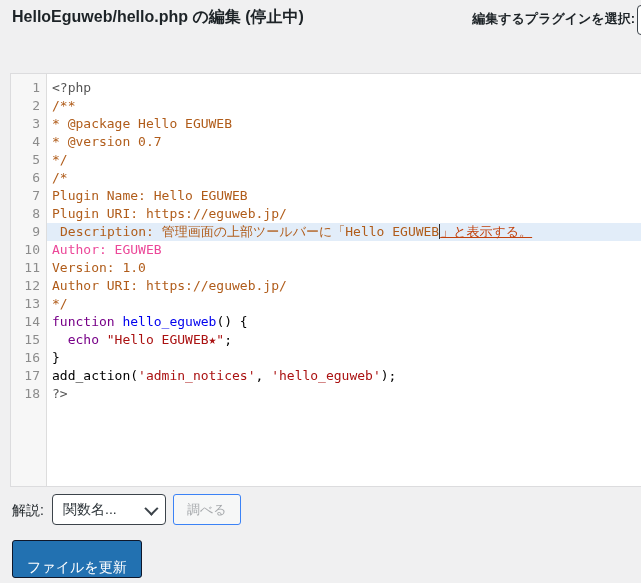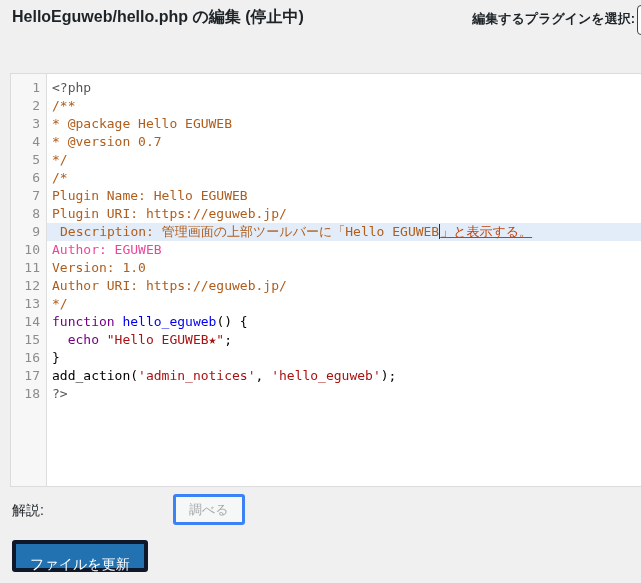--- a/index.html
+++ b/index.html
@@ -29,23 +29,23 @@
   
   .doc-label{position:absolute;left:12px;top:502px;font-size:14px;color:#1d2327;}
   .doc-select{position:absolute;left:52px;top:494px;width:114px;height:31px;box-sizing:border-box;
           background:#fff;border:1px solid #3c434a;border-radius:4px;display:flex;align-items:center;
           padding:0 10px;font-size:14px;color:#2c3338;cursor:pointer;}
   .doc-select .value{flex:1;}
   .chevron{width:8px;height:8px;border-right:2px solid #3c434a;border-bottom:2px solid #3c434a;
           transform:rotate(45deg) translateY(-2px);flex:none;}
   .btn{font-family:"Liberation Sans",sans-serif;font-size:13px;border-radius:3px;cursor:pointer;}
   .btn-secondary{position:absolute;left:173px;top:494px;height:31px;padding:0 13px;
-          background:#f6f7f7;border:3px solid #3b82f6;color:#a7aaad;}
-  .btn-primary{position:absolute;left:12px;top:540px;height:32px;padding:12px 14px;font-size:14px;
-          background:#2271b1;border:4px solid #0f172a;color:#fff;}
+          background:#f6f7f7;border:1px solid #3b82f6;color:#a7aaad;}
+  .btn-primary{position:absolute;left:12px;top:540px;height:32px;padding:18px 14px;font-size:14px;
+          background:#2271b1;border:1px solid #0f172a;color:#fff;}
 </style>
 </head>
 <body>
 
 <div class="page">
 
   <h1 class="page-title">HelloEguweb/hello.php の編集 (停止中)</h1>
 
   <span class="plugin-select-label">編集するプラグインを選択:</span>
   <select class="plugin-select"></select>
@@ -123,18 +123,22 @@
         </div>
         <div class="code-line">
           <span class="gutter-cell">18</span>
           <span class="code-cell"><span style="color: rgb(85, 85, 85);">?&gt;</span></span>
         </div>
       </div>
   </div>
 
   <span class="doc-label">解説:</span>
 
+  <div class="doc-select">
+    <span class="value">関数名...</span>
+    <span class="chevron"></span>
+  </div>
 
   <button class="btn btn-secondary" disabled="">調べる</button>
 
   <button class="btn btn-primary">ファイルを更新</button>
 
 </div>
 
 </body></html>

